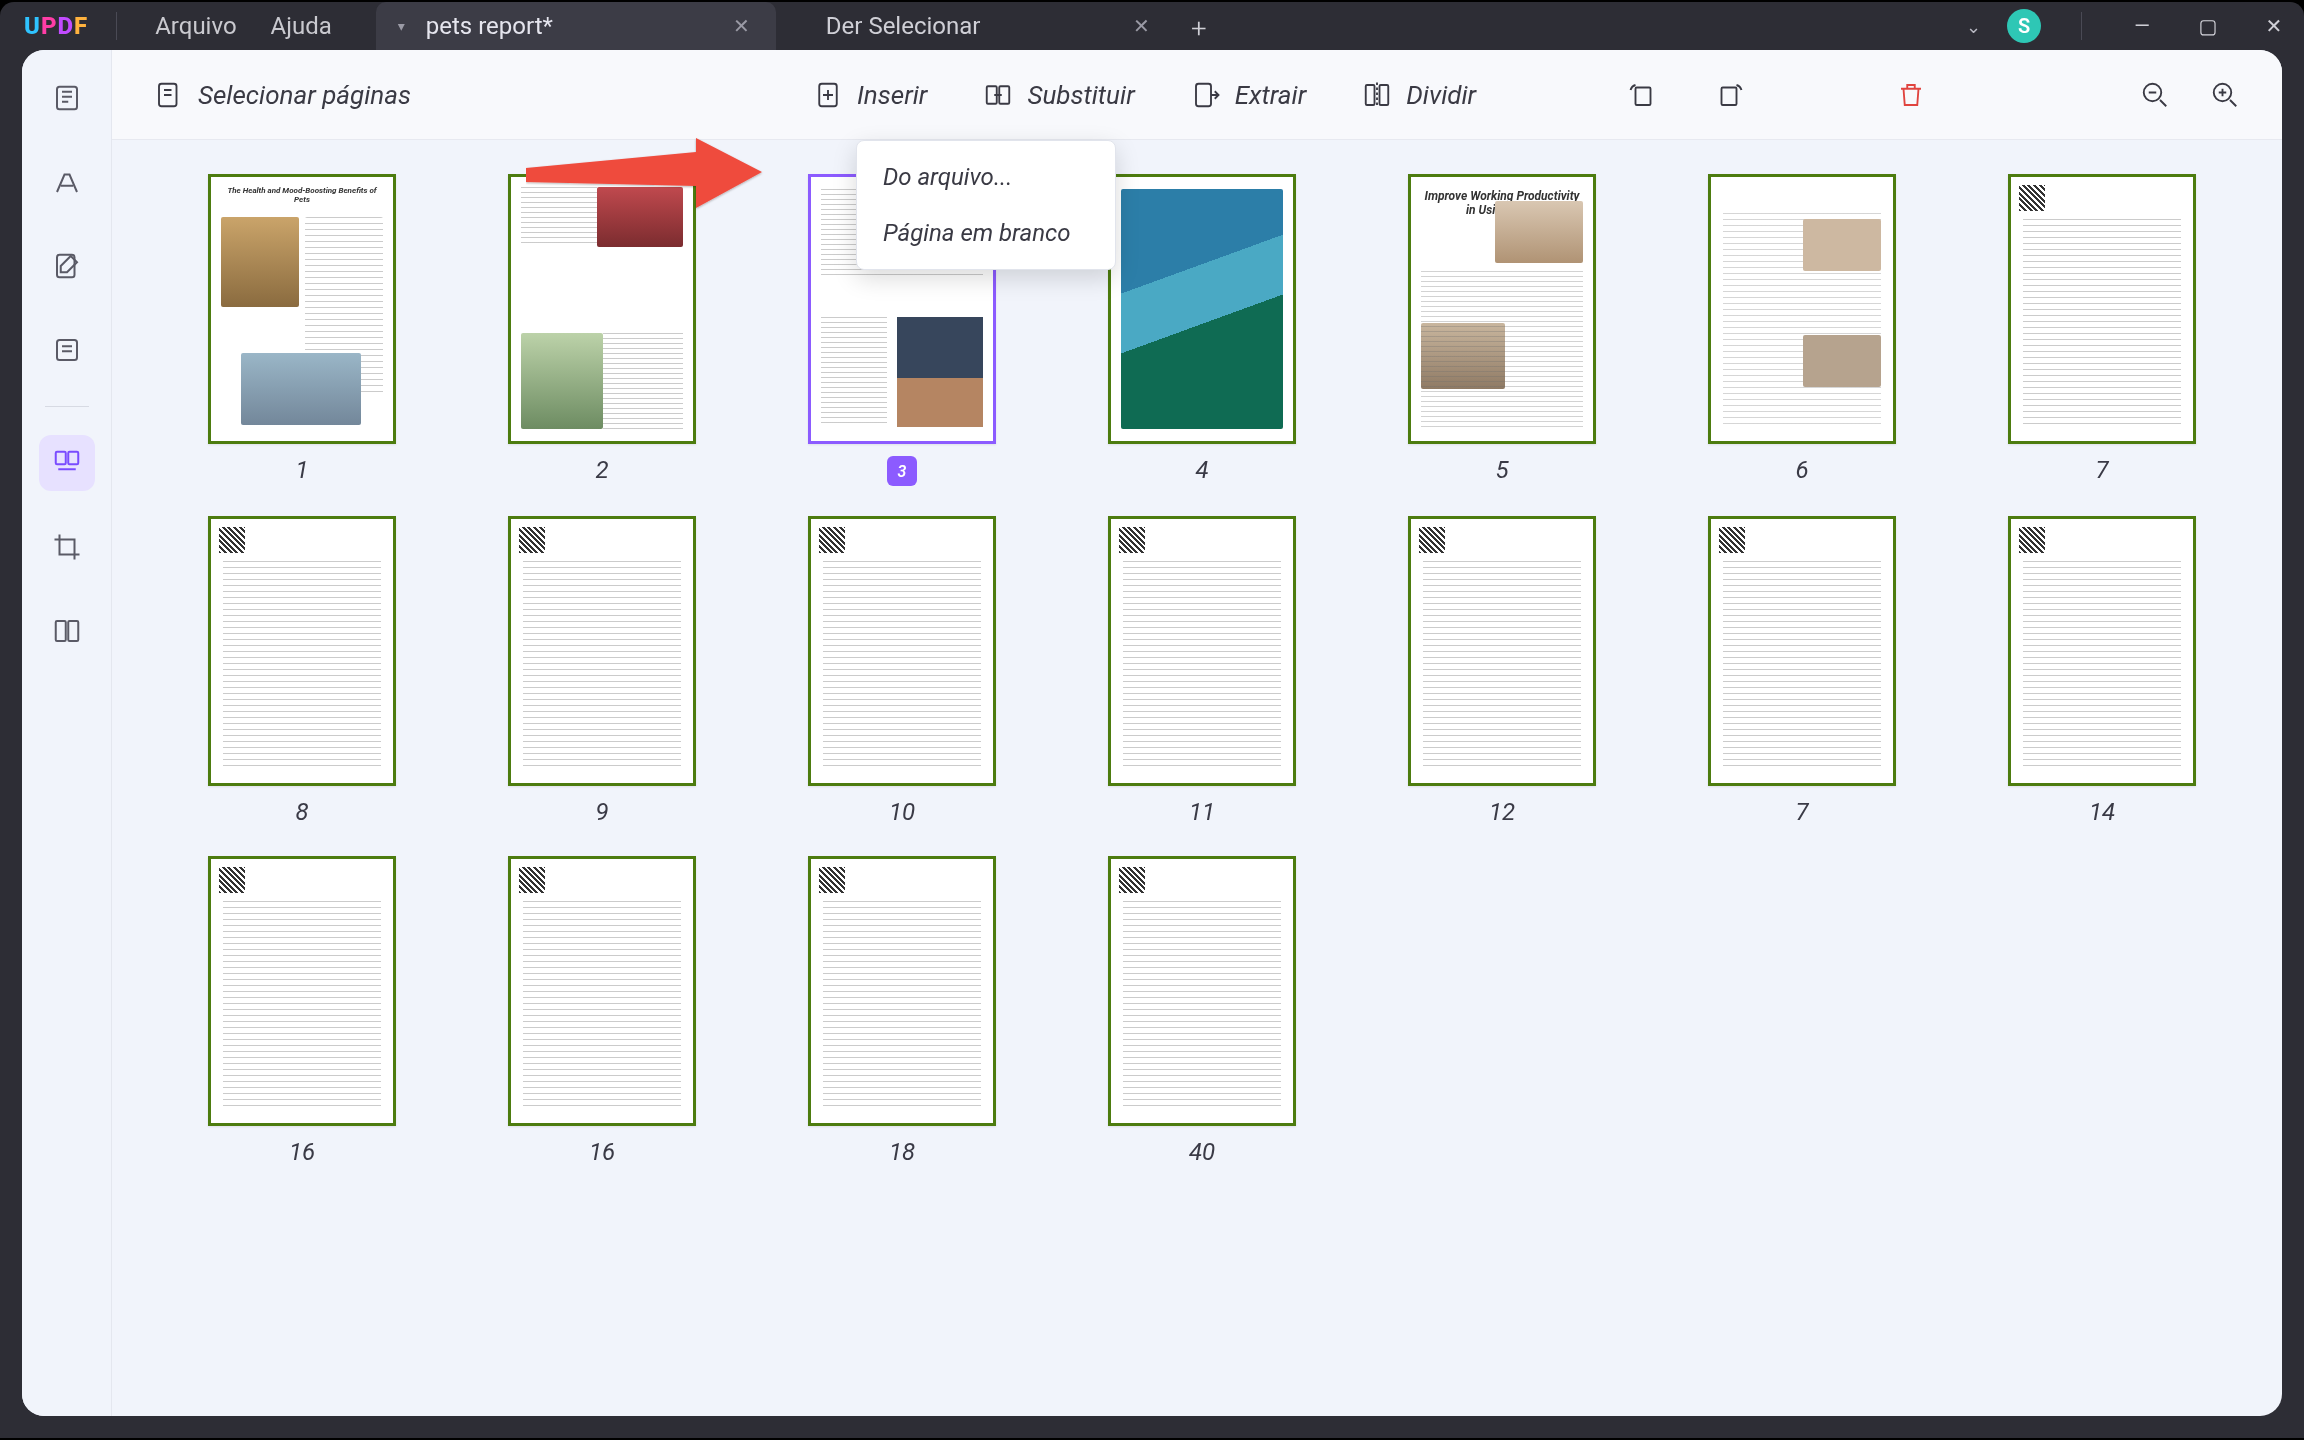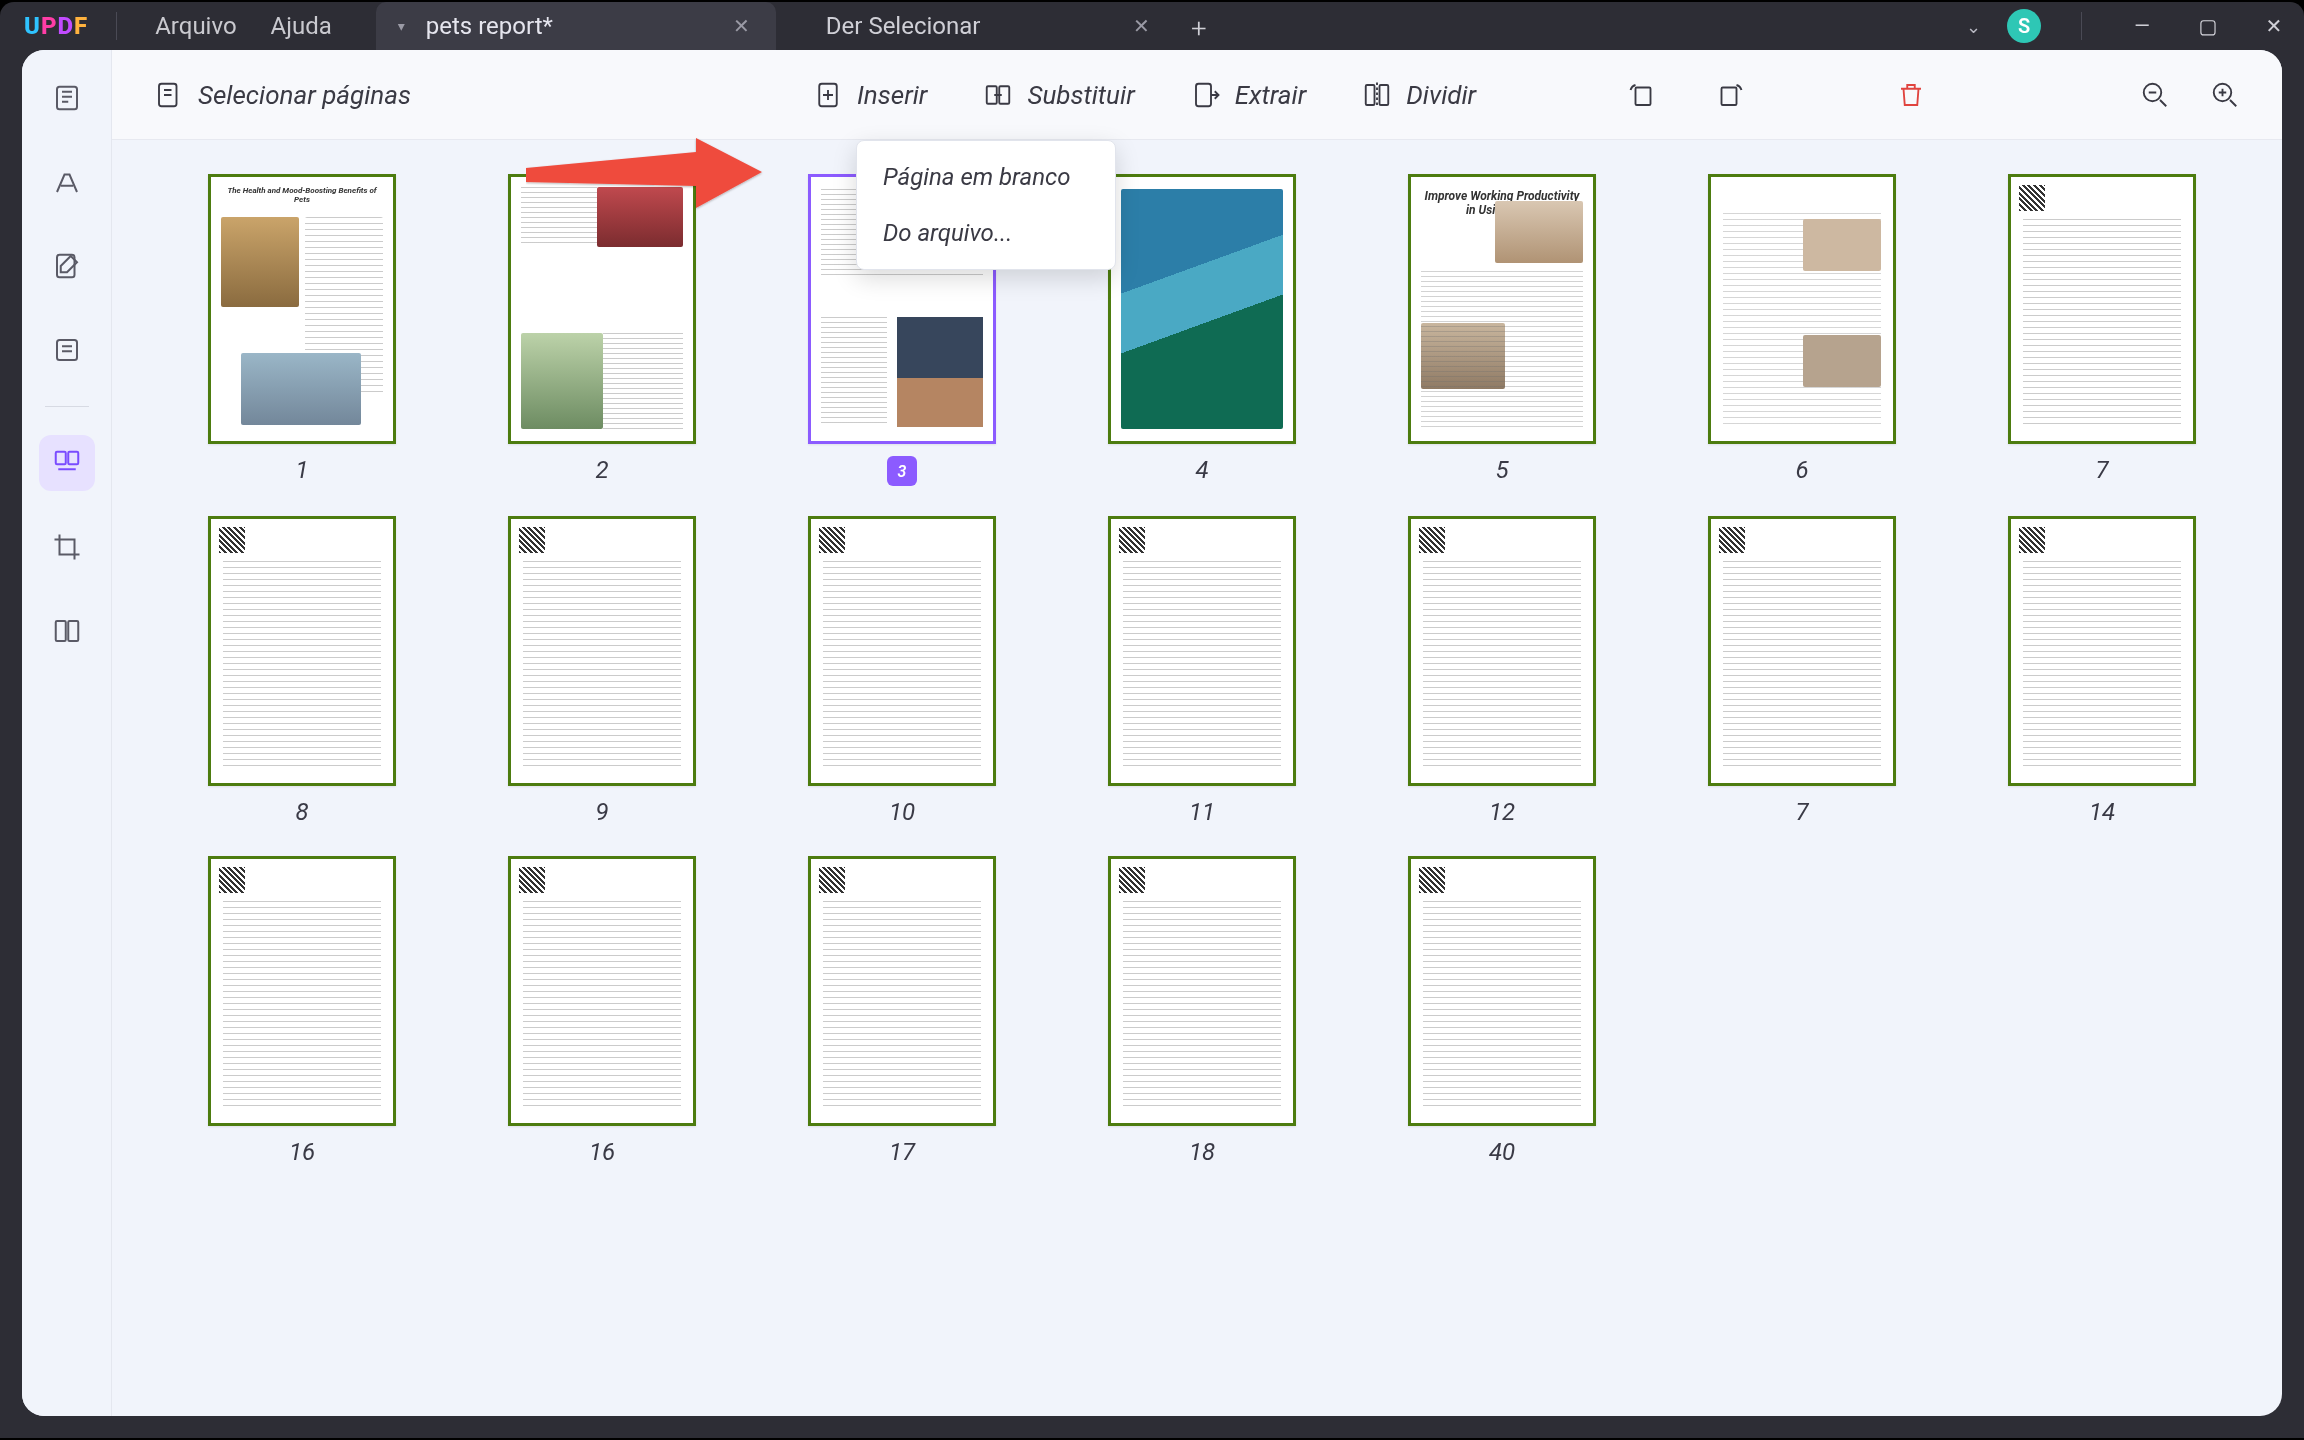--- a/index.html
+++ b/index.html
@@ -309,22 +309,22 @@
             </div>
             <div class="tool">
               <svg viewBox="0 0 24 24">
                   <circle cx="10" cy="10" r="7"></circle>
                   <path d="M21 21l-5-5M7 10h6M10 7v6"></path>
                 </svg>
             </div>
           </div>
 
           <div class="dropdown">
+            <div>Do arquivo...</div>
             <div>Página em branco</div>
-            <div>Do arquivo...</div>
           </div>
         </div>
 
         <svg class="arrow-annotation" width="240" height="80" viewBox="0 0 240 80">
           <defs>
               <filter id="s">
                 <feDropShadow dx="0" dy="1" stdDeviation="1" flood-opacity=".3"></feDropShadow>
               </filter>
             </defs>
           <polygon points="0,34 170,18 170,4 236,38 170,74 170,52 0,48" fill="#ef4b3e" filter="url(#s)"></polygon>
@@ -449,27 +449,20 @@
                 <div class="qr"></div>
                 <div class="textlines"></div>
               </div>
               <span class="page-num">16</span>
             </div>
             <div class="cell">
               <div class="thumb text">
                 <div class="qr"></div>
                 <div class="textlines"></div>
               </div>
-              <span class="page-num">17</span>
-            </div>
-            <div class="cell">
-              <div class="thumb text">
-                <div class="qr"></div>
-                <div class="textlines"></div>
-              </div>
               <span class="page-num">18</span>
             </div>
             <div class="cell">
               <div class="thumb text">
                 <div class="qr"></div>
                 <div class="textlines"></div>
               </div>
               <span class="page-num">40</span>
             </div>
           </div>

